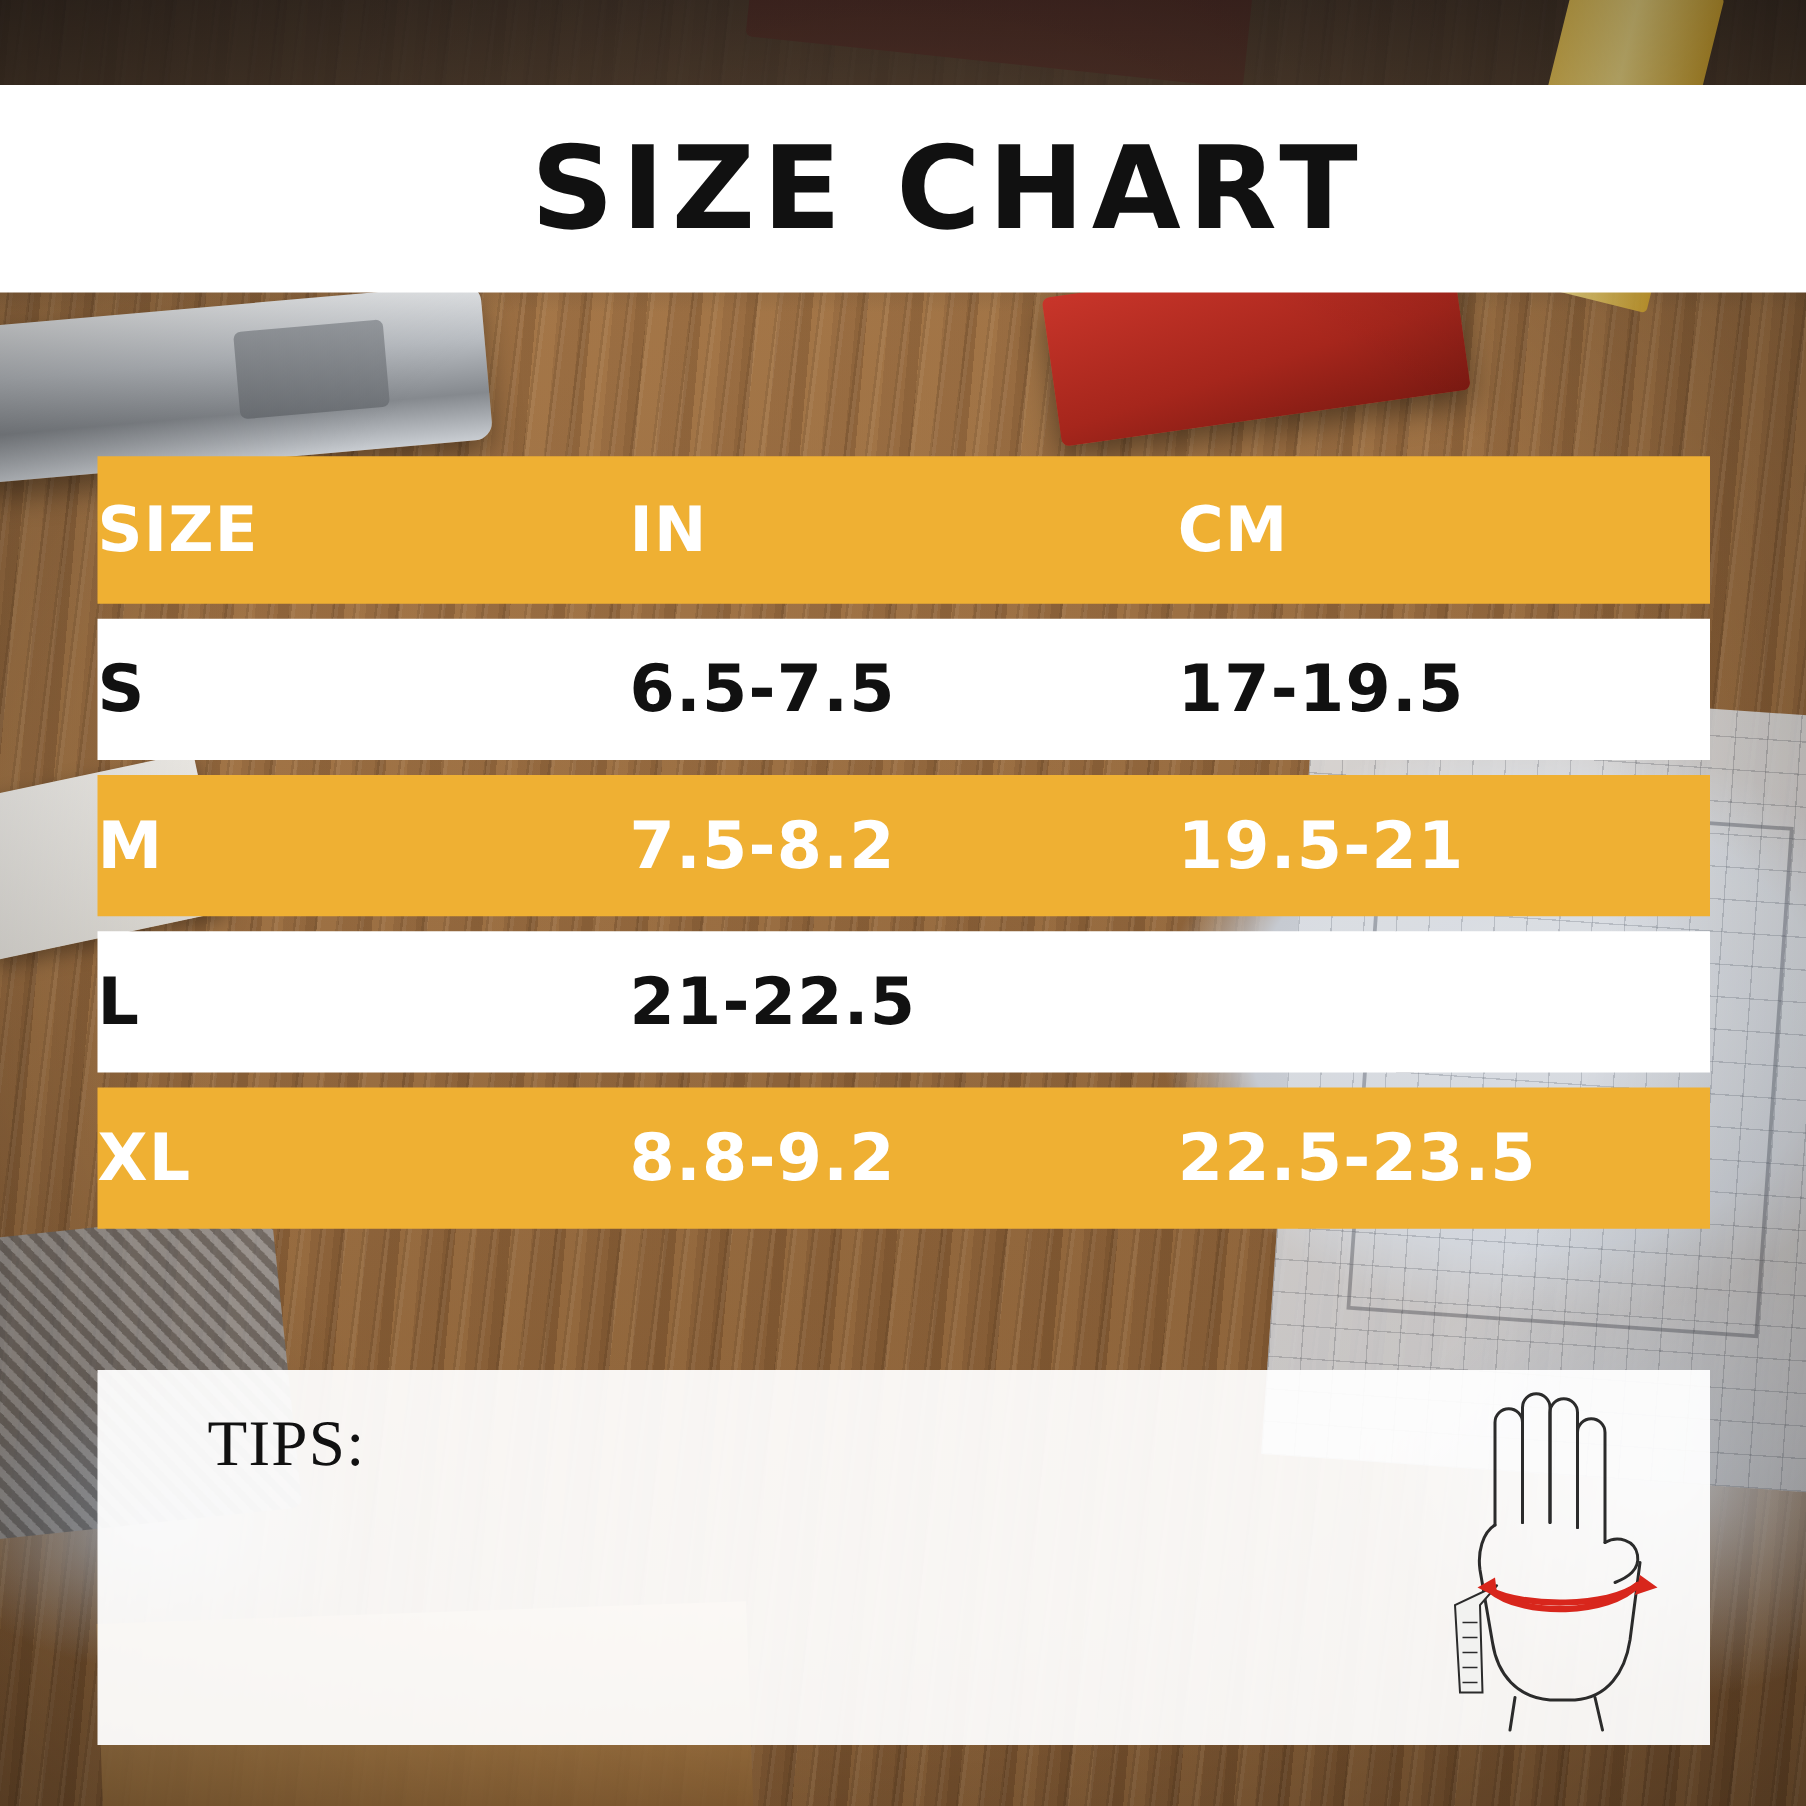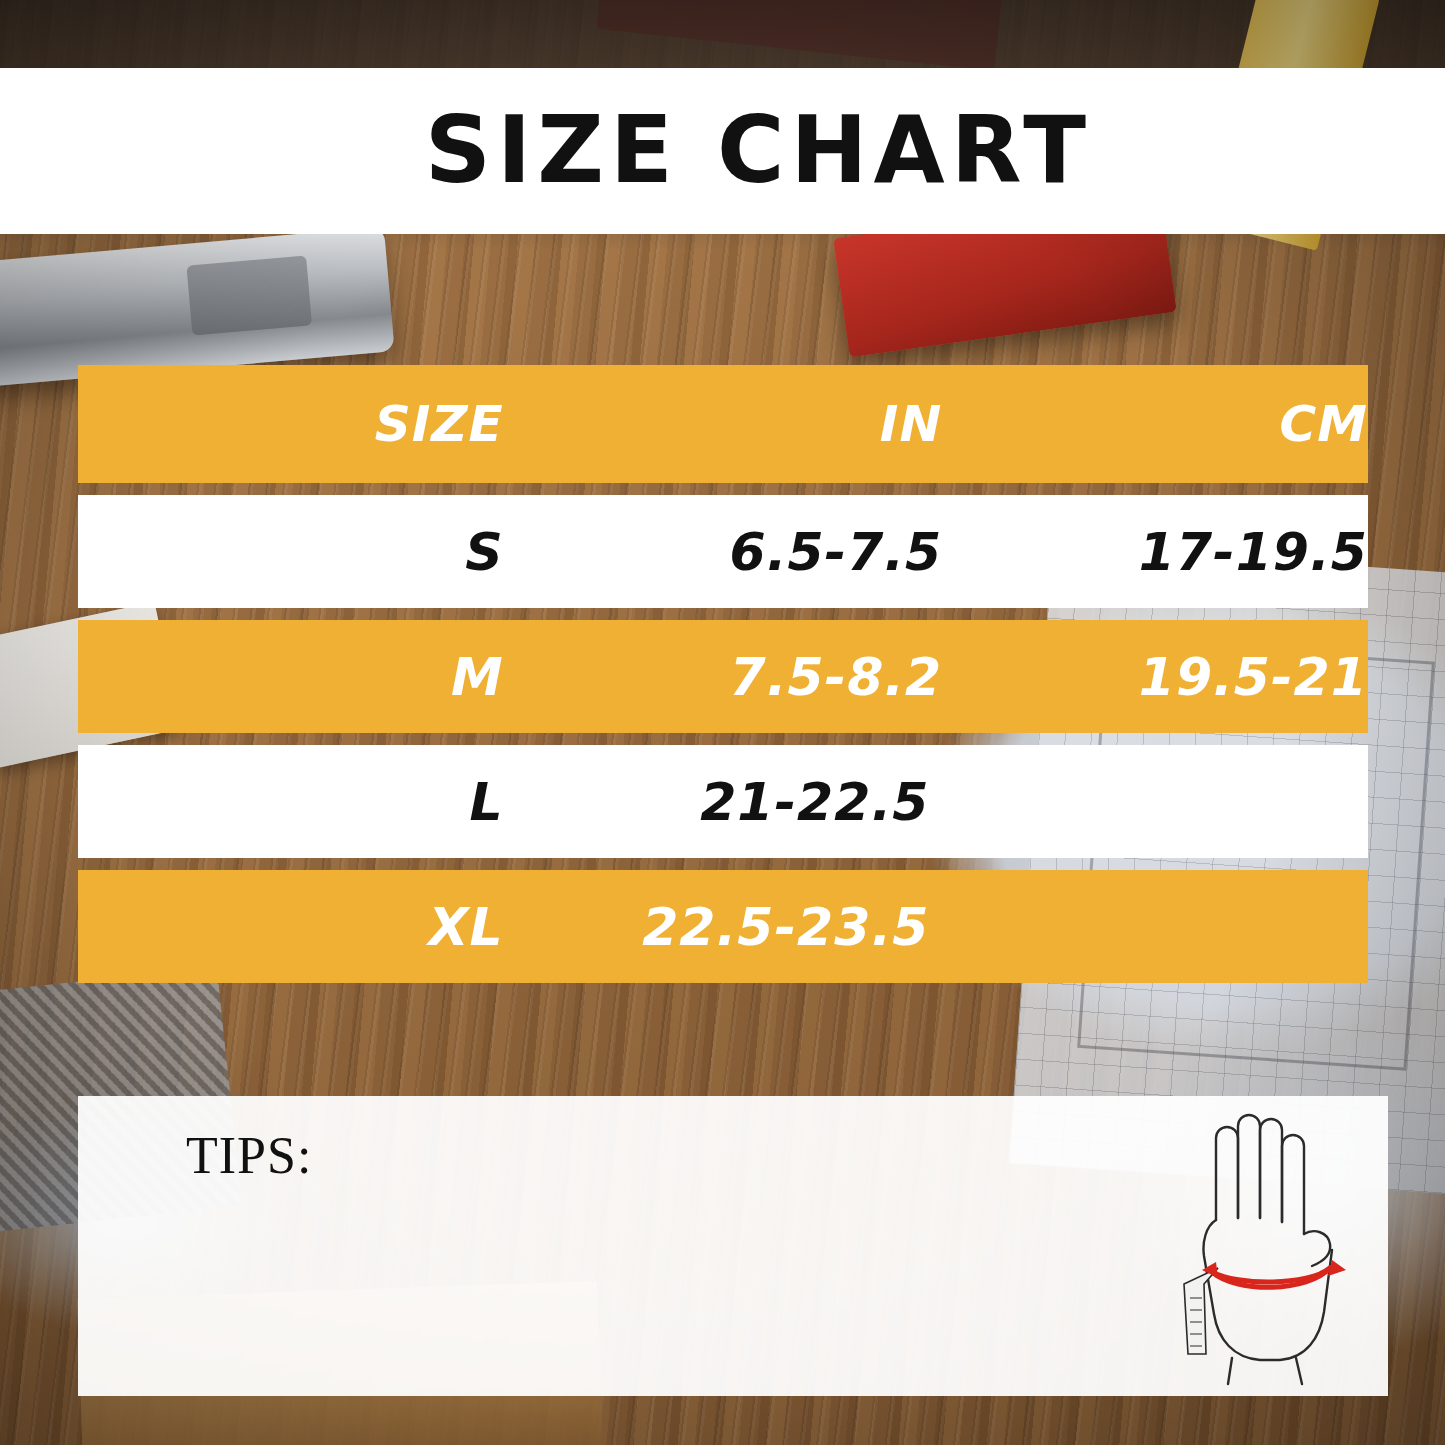--- a/index.html
+++ b/index.html
@@ -172,44 +172,42 @@
     height: 113px;
     margin-bottom: 12px;
   }
   .row.header { background: #EFB033; height: 118px; }
   .row.odd   { background: #ffffff; }
   .row.even  { background: #EFB033; }
 
   .cell {
     font-family: "DejaVu Sans", sans-serif;
     font-weight: 700;
-    font-style: italic;
     font-size: 52px;
     letter-spacing: 1px;
-    text-align: right;
+    text-align: left;
   }
   .cell.c-size { width: 33%; }
   .cell.c-in   { width: 34%; }
   .cell.c-cm   { width: 33%; }
 
   .row.header .cell { color: #ffffff; font-size: 50px; }
   .row.odd .cell    { color: #111111; }
   .row.even .cell   { color: #ffffff; }
 
   
   .tips {
     position: absolute;
     left: 78px;
     top: 1096px;
     width: 1290px;
     height: 300px;
     background: rgba(255,255,255,0.94);
     display: flex;
     align-items: stretch;
-    padding-left: 20px;
   }
   .tips-text {
     flex: 1 1 auto;
     padding: 30px 20px 20px 88px;
   }
   .tips-title {
     font-family: "Liberation Serif", serif;
     font-size: 52px;
     color: #111111;
     margin: 0 0 6px 0;
@@ -271,20 +269,21 @@
       <div class="cell c-cm">19.5-21</div>
     </div>
 
     <div class="row odd">
       <div class="cell c-size">L</div>
       <div class="cell c-cm">21-22.5</div>
     </div>
 
     <div class="row even">
       <div class="cell c-size">XL</div>
+      <div class="cell c-in">8.8-9.2</div>
       <div class="cell c-cm">22.5-23.5</div>
     </div>
 
   </div>
 
   <div class="tips">
     <div class="tips-text">
       <div class="tips-title">TIPS:</div>
     </div>
     <div class="tips-illus">

